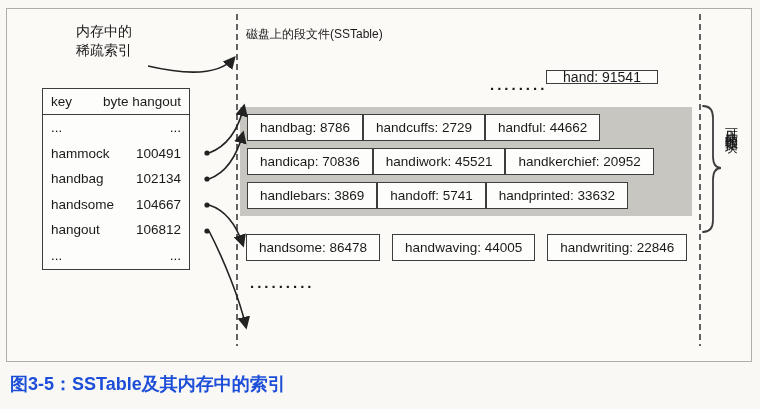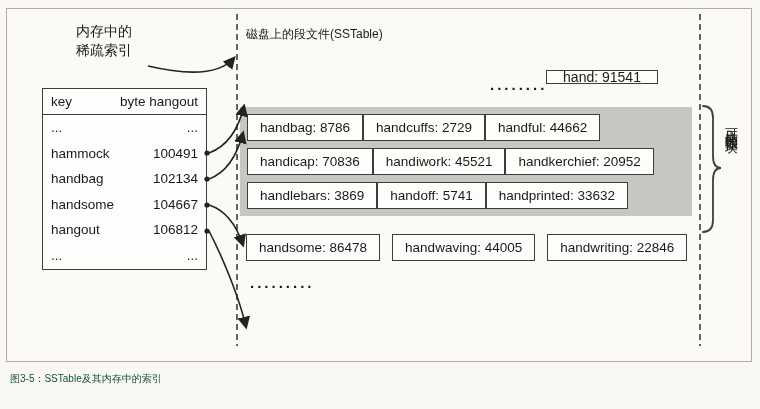--- a/index.html
+++ b/index.html
@@ -7,21 +7,21 @@
     position:relative;width:760px;height:409px;
     font-family:"Liberation Sans","DejaVu Sans",sans-serif;
     color:#1a1a1a;overflow:hidden;background:#f9f8f5;
   }
   .outer-box{
     position:absolute;left:6px;top:8px;width:744px;height:352px;
     border:1px solid #b0ada6;background:#fbfaf7;
   }
   .mem-label{position:absolute;left:60px;top:22px;font-size:14px;line-height:19px;margin-left:16px;}
   .index-table{
-    position:absolute;left:42px;top:88px;width:165px;height:182px;
+    position:absolute;left:42px;top:88px;width:148px;height:182px;
     border:1.5px solid #3d3d3d;background:#fdfdfb;box-sizing:border-box;
     font-size:13.5px;
   }
   .tbl-header{
     display:flex;justify-content:space-between;align-items:center;
     height:26px;padding:0 8px;border-bottom:1.5px solid #3d3d3d;box-sizing:border-box;
   }
   .tbl-row{
     display:flex;justify-content:space-between;align-items:center;
     height:25.5px;padding:0 8px;box-sizing:border-box;
@@ -43,21 +43,21 @@
     border:1.5px solid #3d3d3d;background:#fdfdfb;
     padding:5px 12px;font-size:13.5px;white-space:nowrap;box-sizing:border-box;
   }
   .bottom-row{position:absolute;left:246px;top:234px;gap:12px;}
   .bottom-dots{position:absolute;left:250px;top:274px;font-size:15px;font-weight:bold;letter-spacing:3px;}
   .brace-label{
     position:absolute;left:722px;top:118px;height:122px;
     writing-mode:vertical-rl;text-orientation:upright;
     font-size:13px;letter-spacing:2px;
   }
-  .caption{position:absolute;left:10px;top:372px;font-size:10px;font-weight:400;color:#14532d;}
+  .caption{position:absolute;left:10px;top:372px;font-size:18px;font-weight:700;color:#1d4ed8;}
   .overlay{position:absolute;left:0;top:0;width:760px;height:409px;pointer-events:none;}
 </style>
 </head>
 <body>
 
 <div class="figure">
 
   <div class="outer-box"></div>
 
   <div class="mem-label">

